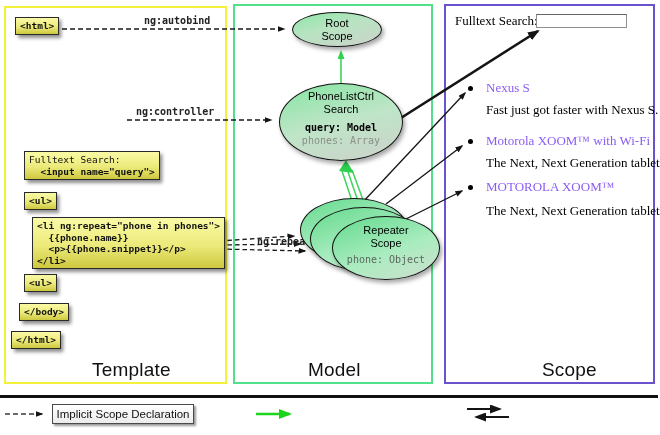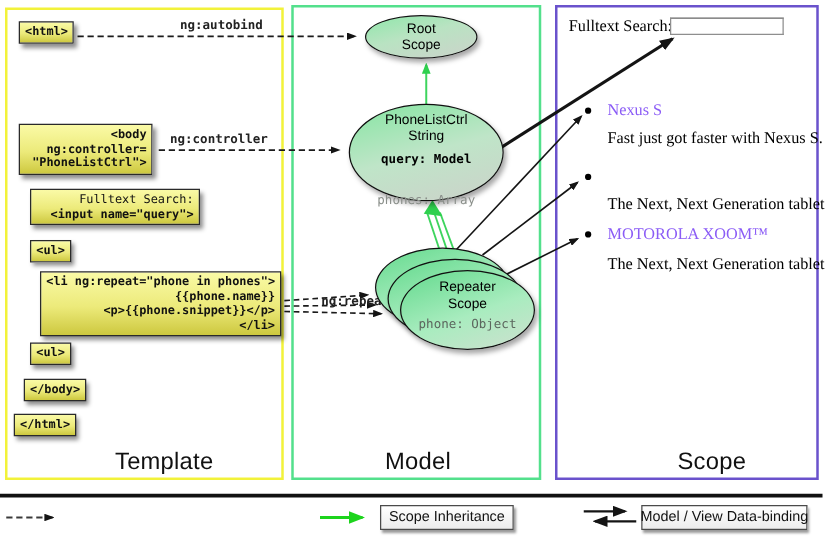--- a/index.html
+++ b/index.html
@@ -14,39 +14,39 @@
 
   .code-box {
     position: absolute;
     background: linear-gradient(180deg, #fafaa6 0%, #ecea7a 55%, #cdc83f 100%);
     border: 1.6px solid #2a2a2a;
     box-shadow: 2.5px 3px 3.5px rgba(0,0,0,0.45);
     padding: 2px 4px;
     font-family: "DejaVu Sans Mono", monospace;
     font-size: 9.5px; line-height: 11.5px; color: #111;
   }
-  .pre { white-space: pre; display: block; text-align: right; }
+  .pre { white-space: pre; display: block; }
   .bold { font-weight: bold; }
 
   .mono-label {
     position: absolute; font-family: "DejaVu Sans Mono", monospace;
     font-weight: bold; font-size: 10px; color: #222; white-space: pre;
   }
 
   .ellipse {
     position: absolute; border: 1.6px solid #101010; border-radius: 50%;
     box-shadow: 2px 3px 4px rgba(0,0,0,0.35);
     display: flex; flex-direction: column; align-items: center; justify-content: flex-start;
     text-align: center;
   }
   .ellipse .title { font-size: 11px; line-height: 13px; color: #000; white-space: pre; }
   .grad-a { background: linear-gradient(165deg, #8fe7aa 0%, #b9e3c2 45%, #ccd3cb 100%); }
   .grad-b { background: linear-gradient(165deg, #86e5a2 0%, #bfe5c8 50%, #ccd2ca 100%); }
   .grad-c { background: linear-gradient(160deg, #63da8d 0%, #a9ecbf 55%, #cfe0d0 100%); }
-  .scope-prop { font-family: "DejaVu Sans Mono", monospace; font-size: 10px; line-height: 12.5px; margin-top: 20px; }
+  .scope-prop { font-family: "DejaVu Sans Mono", monospace; font-size: 10px; line-height: 12.5px; }
   .prop-query { font-weight: bold; color: #000; }
   .prop-phones { color: #8a8f8a; }
   .prop-phone { color: #5c665e; }
 
   .serif { font-family: "Liberation Serif", serif; }
   .view-search-label { position: absolute; left: 455px; top: 13px; font-size: 13px; color: #000; }
   .view-search-input {
     position: absolute; left: 536px; top: 14px; width: 91px; height: 14px;
     border: 1px solid #8e8e8e; border-top-color: #666; background: #fff; outline: none;
     font-size: 11px; padding: 0 2px;
@@ -115,25 +115,20 @@
     <path d="M256 414 L290 414" stroke="#1dd41d" stroke-width="2.4" fill="none" marker-end="url(#mGreenLegend)"></path>
     <path d="M467 409 L500 409" stroke="#141414" stroke-width="1.8" fill="none" marker-end="url(#mBlackBig)"></path>
     <path d="M509 417 L476 417" stroke="#141414" stroke-width="1.8" fill="none" marker-end="url(#mBlackBig)"></path>
   </svg>
 
   <div class="code-box" style="left:15px; top:17px;">
     <span class="pre bold">&lt;html&gt;</span>
   </div>
   <div class="mono-label" style="left:144px; top:15px;">ng:autobind</div>
 
-  <div class="code-box" style="left:15px; top:99px;">
-    <span class="pre bold">&lt;body
- ng:controller=
- "PhoneListCtrl"&gt;</span>
-  </div>
   <div class="mono-label" style="left:136px; top:106px;">ng:controller</div>
 
   <div class="code-box" style="left:24px; top:151px;">
     <span class="pre">Fulltext Search:</span>
     <span class="pre bold">  &lt;input name="query"&gt;</span>
   </div>
 
   <div class="code-box" style="left:24px; top:192px;">
     <span class="pre bold">&lt;ul&gt;</span>
   </div>
@@ -156,52 +151,50 @@
     <span class="pre bold">&lt;/html&gt;</span>
   </div>
 
   <div class="ellipse grad-a" style="left:292px; top:12px; width:90px; height:35px; justify-content:center;">
     <span class="title">Root
 Scope</span>
   </div>
 
   <div class="ellipse grad-b" style="left:279px; top:83px; width:124px; height:78px; padding-top:6px;">
     <span class="title">PhoneListCtrl
-String</span>
+Search</span>
     <span class="scope-prop prop-query" style="margin-top:6px;">query: Model</span>
     <span class="scope-prop prop-phones">phones: Array</span>
   </div>
 
   <div class="ellipse grad-c" style="left:300px; top:198px; width:108px; height:64px;"></div>
   <div class="ellipse grad-c" style="left:310px; top:207px; width:108px; height:64px;"></div>
-  <div class="ellipse grad-c" style="left:320px; top:216px; width:108px; height:64px; padding-top:7px;">
+  <div class="ellipse grad-c" style="left:332px; top:216px; width:108px; height:64px; padding-top:7px;">
     <span class="title">Repeater
 Scope</span>
     <span class="scope-prop prop-phone" style="margin-top:4px;">phone: Object</span>
   </div>
 
   <div class="serif view-search-label">Fulltext Search:</div>
   <input class="view-search-input" type="text" style="">
 
   <span class="view-bullet" style="left:468px; top:86px;"></span>
   <div class="serif view-title" style="top:80px;">Nexus S</div>
   <div class="serif view-desc" style="top:102px;">Fast just got faster with Nexus S.</div>
 
   <span class="view-bullet" style="left:468px; top:139px;"></span>
+  <div class="serif view-title" style="top:133px;">Motorola XOOM™ with Wi-Fi</div>
   <div class="serif view-desc" style="top:155px;">The Next, Next Generation tablet.</div>
 
   <span class="view-bullet" style="left:468px; top:185px;"></span>
   <div class="serif view-title" style="top:179px;">MOTOROLA XOOM™</div>
   <div class="serif view-desc" style="top:203px;">The Next, Next Generation tablet.</div>
 
   <div class="panel-label" style="left:308px; top:359px;">Model</div>
   <div class="panel-label" style="left:92px; top:359px;">Template</div>
   <div class="panel-label" style="left:542px; top:359px;">Scope</div>
 
   <div class="legend-divider"></div>
-  <div class="legend-box" style="left:304px; width:107px;">
-    <span>Scope Inheritance</span>
-  </div>
-  <div class="legend-box" style="left:513px; width:133px;">
-    <span>Model / View Data-binding</span>
+  <div class="legend-box" style="left:52px; width:142px;">
+    <span>Implicit Scope Declaration</span>
   </div>
 
 </div>
 
 </body></html>

